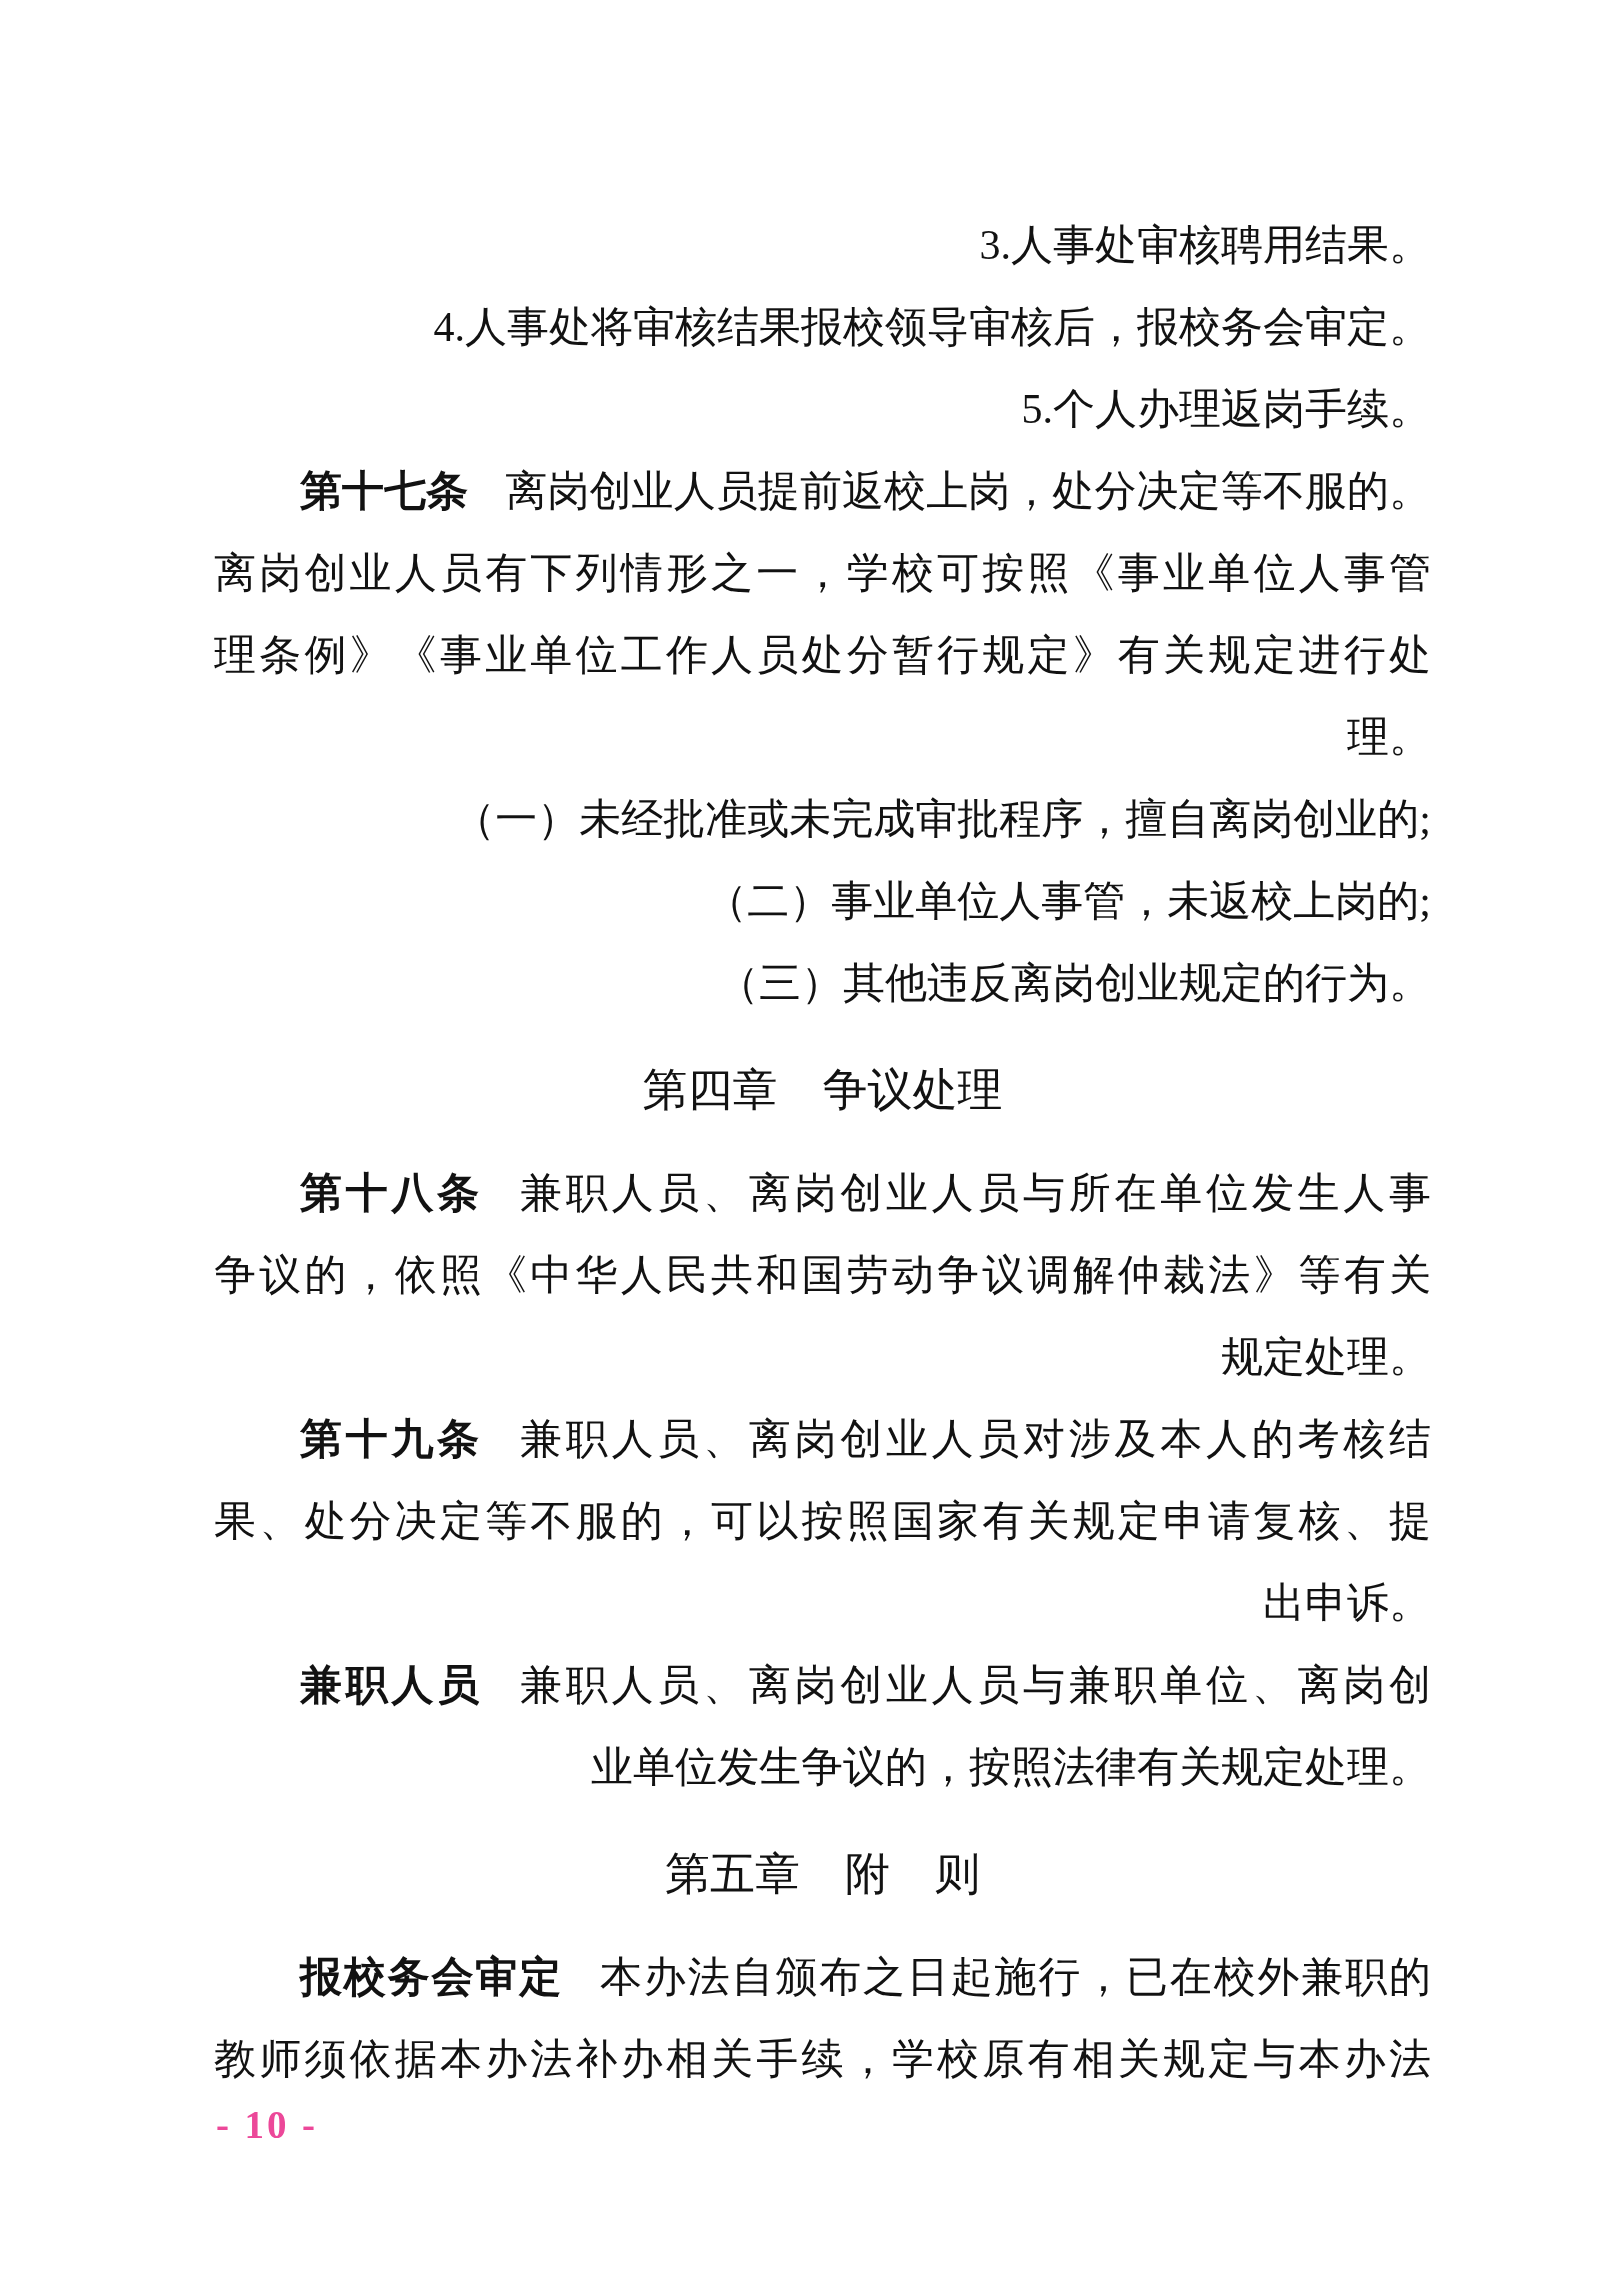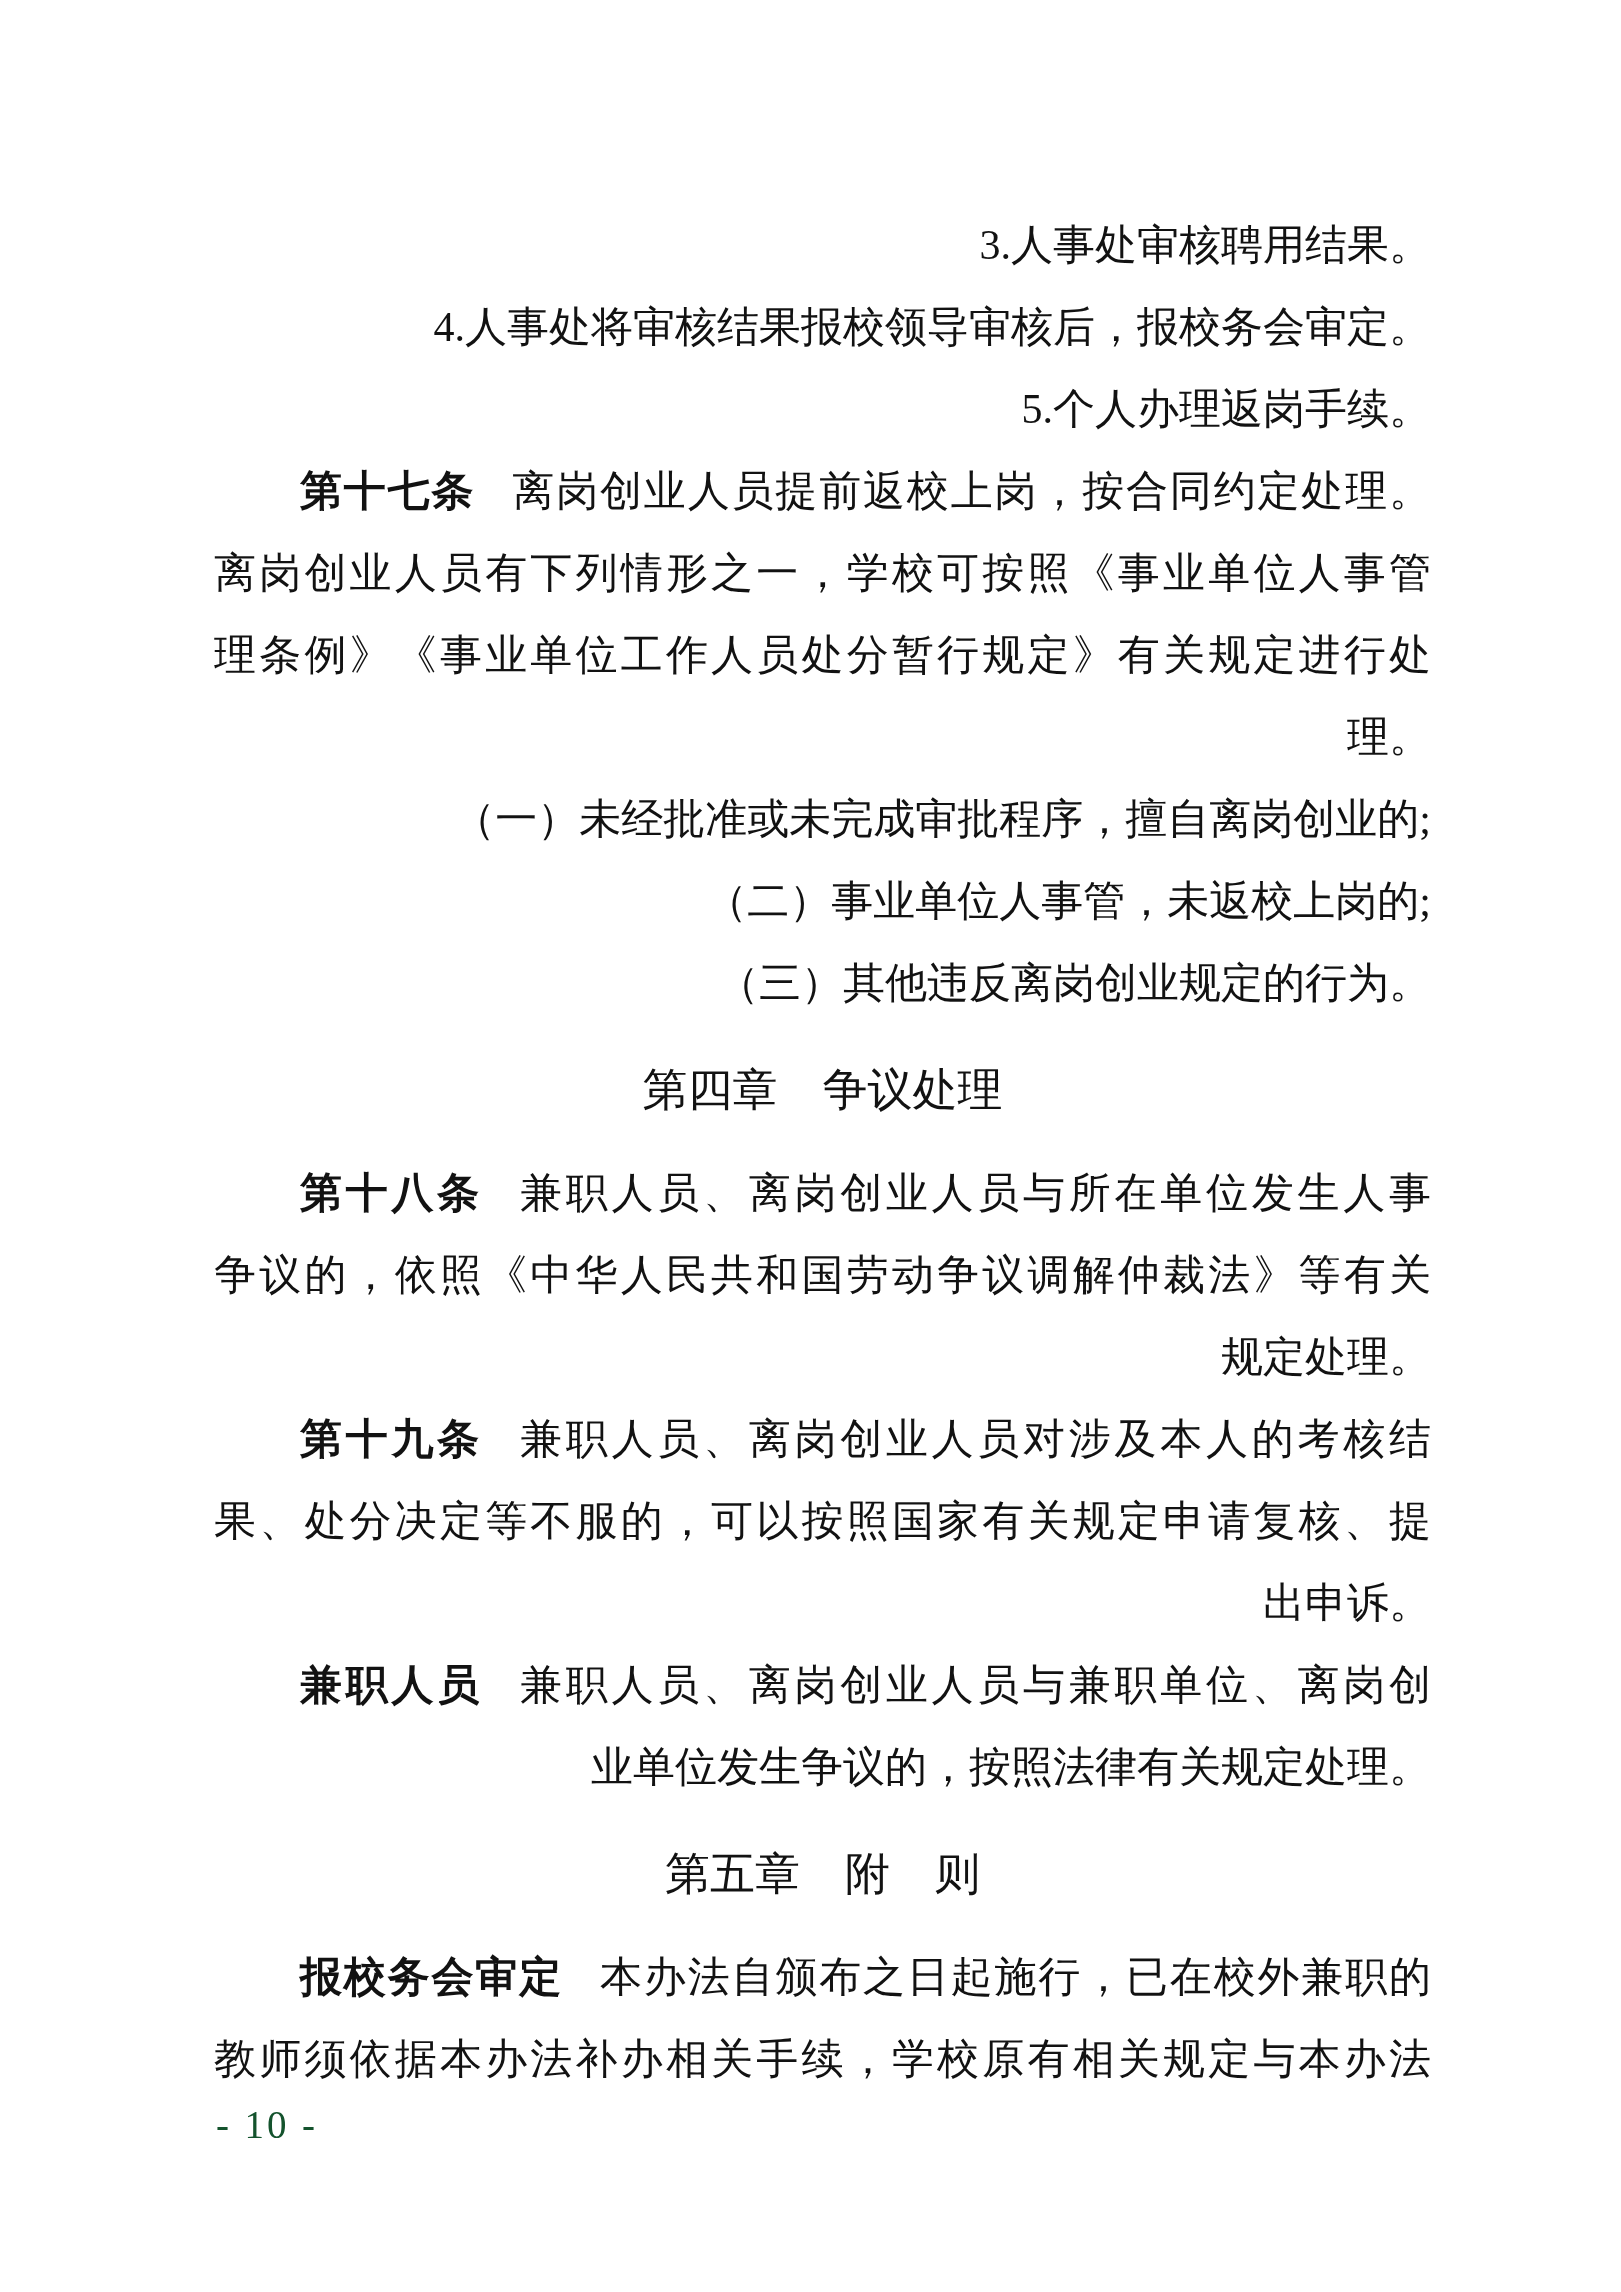--- a/index.html
+++ b/index.html
@@ -51,32 +51,33 @@
     font-weight: 700;
     margin-right: 37px;
   }
   .footer {
     position: absolute;
     left: 216px;
     top: 2103px;
     font-size: 39px;
     line-height: 43px;
     letter-spacing: 2.9px;
-    color: #14532d;
+    color: #ec4899;
+    font-weight: bold;
   }
 </style>
 </head>
 <body>
 
 <div class="page">
   <div class="doc" id="doc-body">
       <div class="line indent"><span>3.人事处审核聘用结果。</span></div>
       <div class="line indent"><span>4.人事处将审核结果报校领导审核后，报校务会审定。</span></div>
       <div class="line indent"><span>5.个人办理返岗手续。</span></div>
-      <div class="line indent justify"><span class="article-no">第十七条</span><span>离岗创业人员提前返校上岗，按合同约定处理。</span></div>
+      <div class="line indent justify"><span class="article-no">第十七条</span><span>离岗创业人员提前返校上岗，处分决定等不服的。</span></div>
       <div class="line justify"><span>离岗创业人员有下列情形之一，学校可按照《事业单位人事管</span></div>
       <div class="line justify"><span>理条例》《事业单位工作人员处分暂行规定》有关规定进行处</span></div>
       <div class="line"><span>理。</span></div>
       <div class="line indent"><span>（一）未经批准或未完成审批程序，擅自离岗创业的;</span></div>
       <div class="line indent"><span>（二）事业单位人事管，未返校上岗的;</span></div>
       <div class="line indent"><span>（三）其他违反离岗创业规定的行为。</span></div>
       <div class="line heading"><span>第四章　争议处理</span></div>
       <div class="line indent justify"><span class="article-no">第十八条</span><span>兼职人员、离岗创业人员与所在单位发生人事</span></div>
       <div class="line justify"><span>争议的，依照《中华人民共和国劳动争议调解仲裁法》等有关</span></div>
       <div class="line"><span>规定处理。</span></div>

